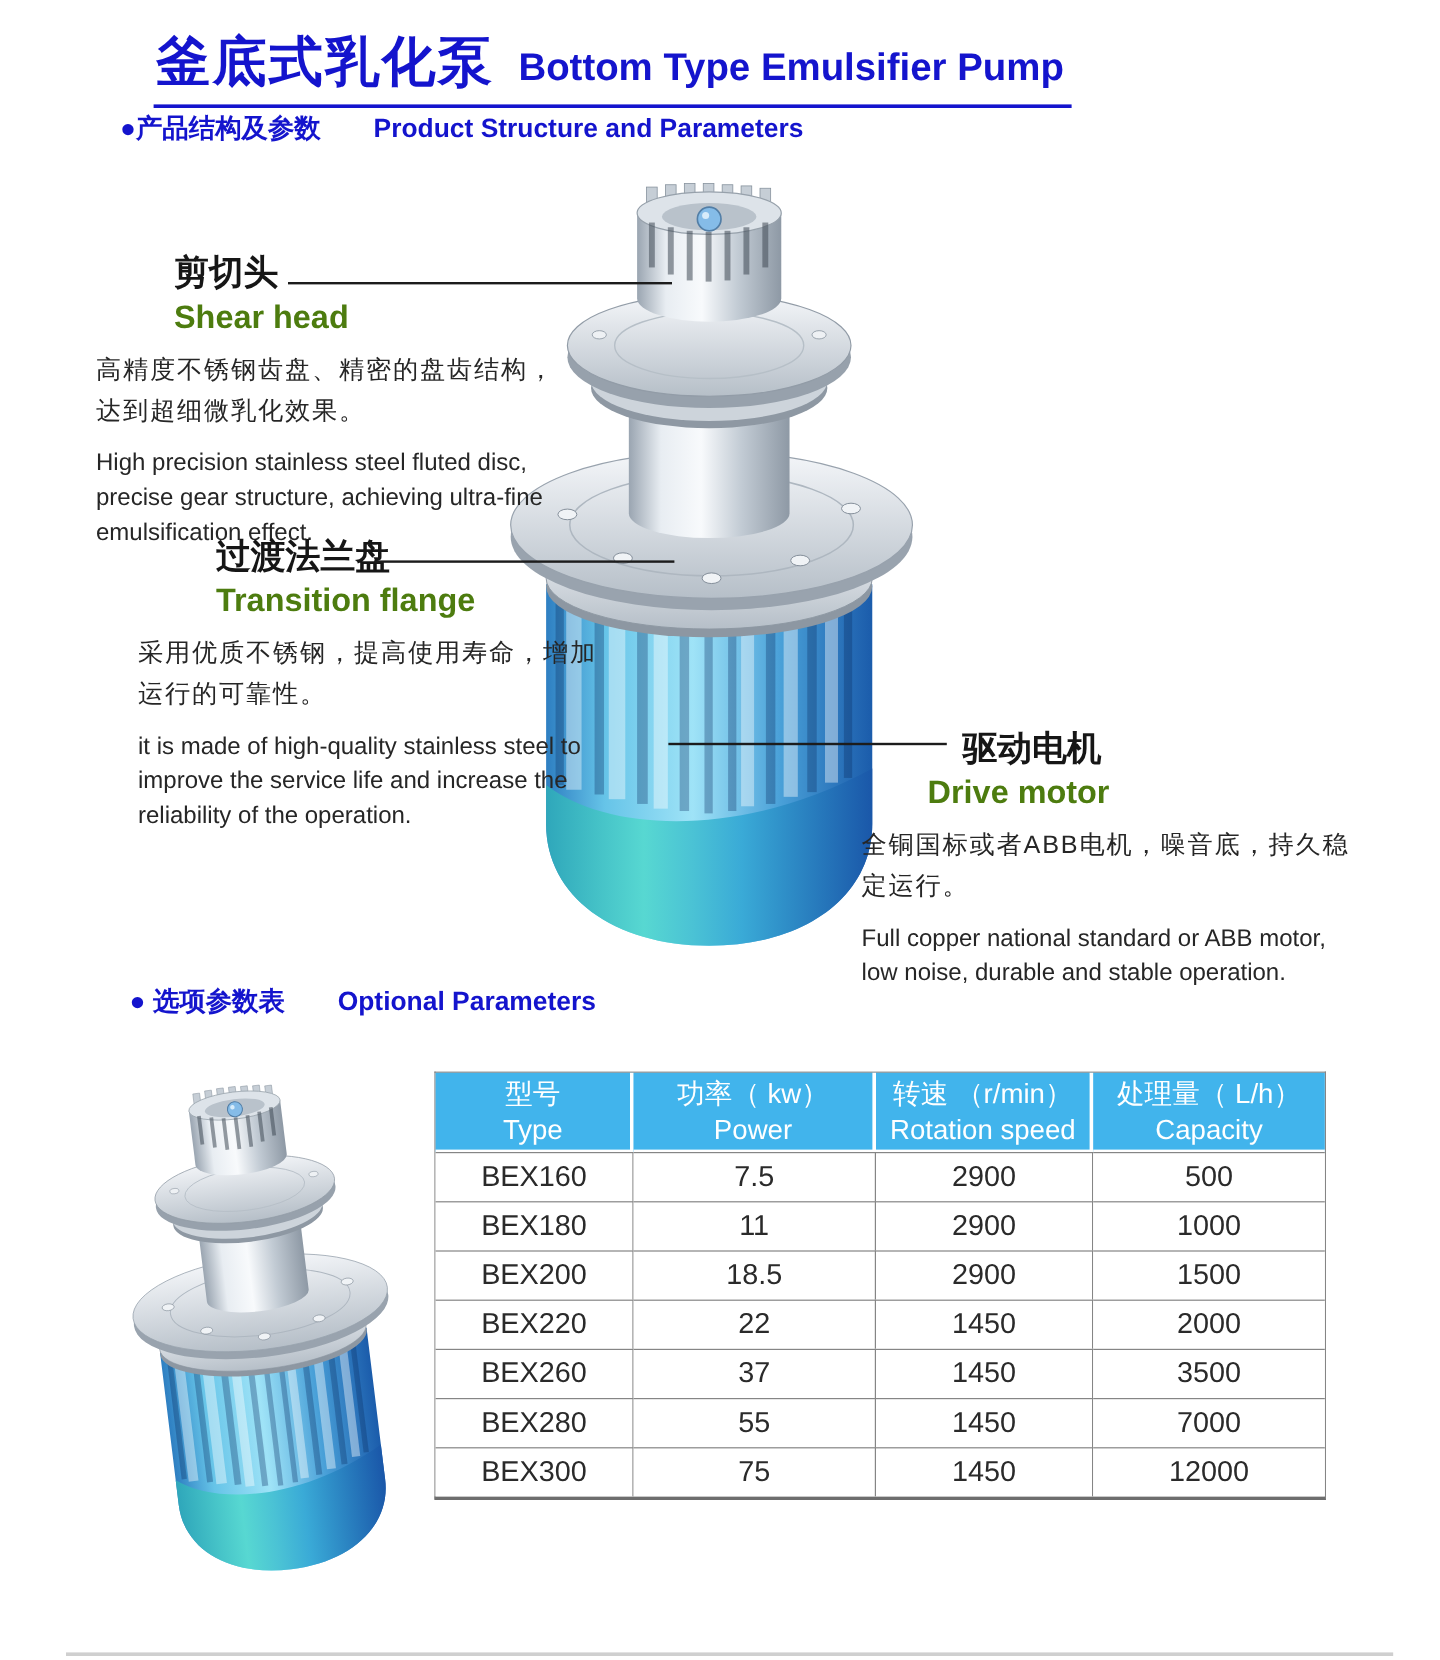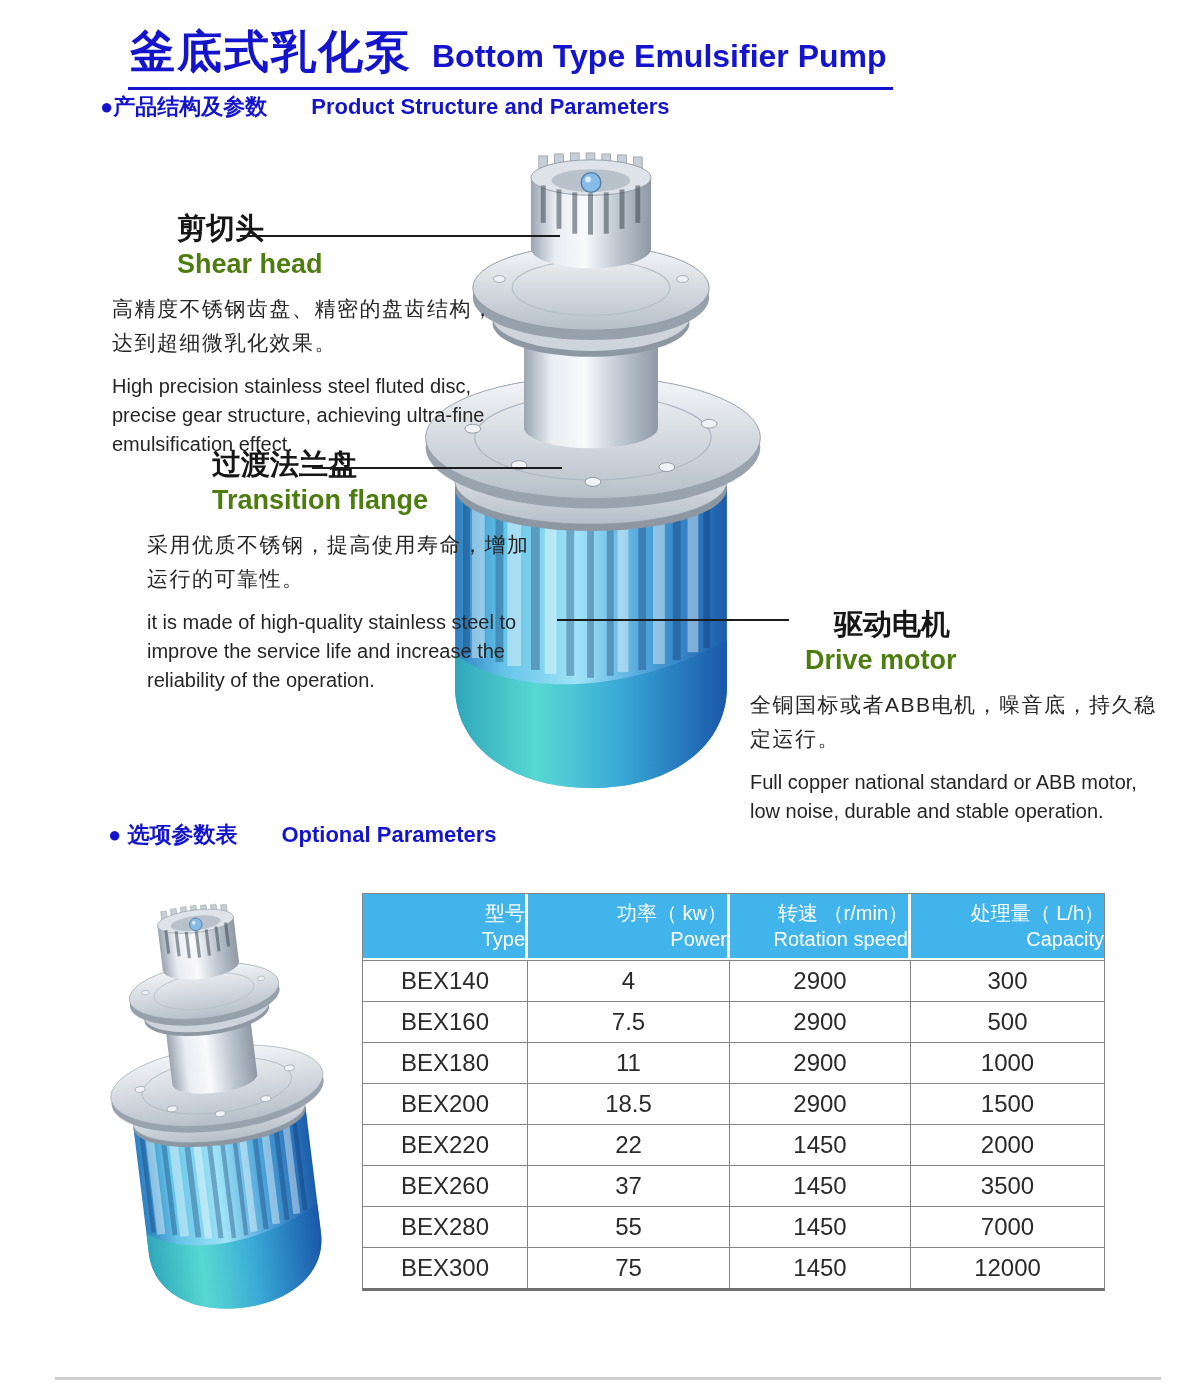--- a/index.html
+++ b/index.html
@@ -18,21 +18,21 @@
   .page-title .t-zh{font-size:45px;letter-spacing:2px;}
   .page-title .t-en{font-size:32px;margin-left:20px;}
 
   
   .sec-heading{color:#1414CD;font-weight:bold;font-size:22px;white-space:nowrap;}
   .sec-heading .s-en{margin-left:44px;}
   .sec1{left:100px;top:92px;}
   .sec2{left:108px;top:820px;}
 
   
-  .callout{line-height:1.15;margin-left:32px;}
+  .callout{line-height:1.15;}
   .c-h-zh{font-size:29px;font-weight:bold;color:#161616;}
   .c-h-en{font-size:27px;font-weight:bold;color:#4d7c0f;margin-top:4px;}
   .c-d-zh{font-size:21px;color:#262626;line-height:1.62;letter-spacing:1.5px;white-space:pre-line;margin-top:12px;}
   .c-d-en{font-size:20px;color:#262626;line-height:1.45;white-space:pre-line;margin-top:12px;}
   .co-shear{left:80px;top:212px;width:410px;}
   .co-shear .c-h-zh,.co-shear .c-h-en{margin-left:65px;}
   .co-flange{left:115px;top:448px;width:420px;}
   .co-flange .c-h-zh,.co-flange .c-h-en{margin-left:65px;}
   .co-motor{left:718px;top:608px;width:450px;}
   .co-motor .c-h-zh{margin-left:84px;}
@@ -43,22 +43,22 @@
   .line-flange{left:312px;top:467px;width:250px;}
   .line-motor{left:557px;top:619px;width:232px;}
 
   
   .params-table{
     position:absolute;left:362px;top:893px;width:741px;
     border-collapse:separate;border-spacing:0;table-layout:fixed;
     border:1px solid #858585;border-bottom:3px solid #6e6e6e;
   }
   .params-table th{
-    background:#41B4EC;color:#fff;font-weight:normal;font-size:20px;line-height:1.32;
-    height:64px;text-align:right;vertical-align:middle;padding:0;
+    background:#41B4EC;color:#fff;font-weight:normal;font-size:23px;line-height:1.32;
+    height:64px;text-align:center;vertical-align:middle;padding:0;
     border-right:3px solid #fff;border-bottom:2px solid #fff;
   }
   .params-table th:last-child{border-right:0;}
   .params-table td{
     font-size:24px;color:#2a2a2a;text-align:center;vertical-align:middle;
     height:40px;padding:0;background:#fff;
     border-right:1px solid #858585;border-top:1px solid #858585;
   }
   .params-table td:last-child{border-right:0;}
 
@@ -250,26 +250,20 @@
         <div>Rotation speed</div>
       </th>
       <th>
         <div>处理量（ L/h）</div>
         <div>Capacity</div>
       </th>
     </tr>
   </thead>
   <tbody>
       <tr>
-        <td>BEX140</td>
-        <td>4</td>
-        <td>2900</td>
-        <td>300</td>
-      </tr>
-      <tr>
         <td>BEX160</td>
         <td>7.5</td>
         <td>2900</td>
         <td>500</td>
       </tr>
       <tr>
         <td>BEX180</td>
         <td>11</td>
         <td>2900</td>
         <td>1000</td>

